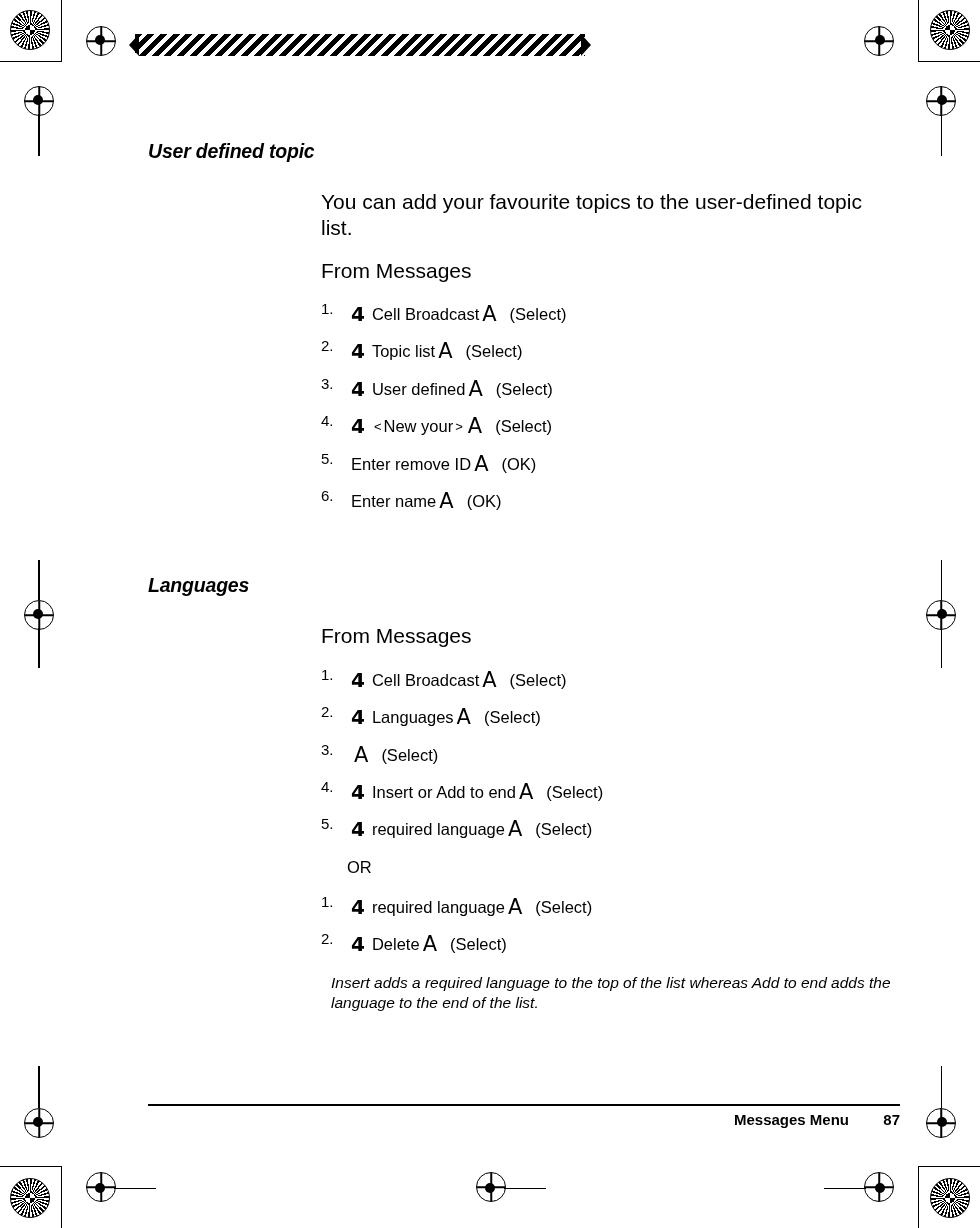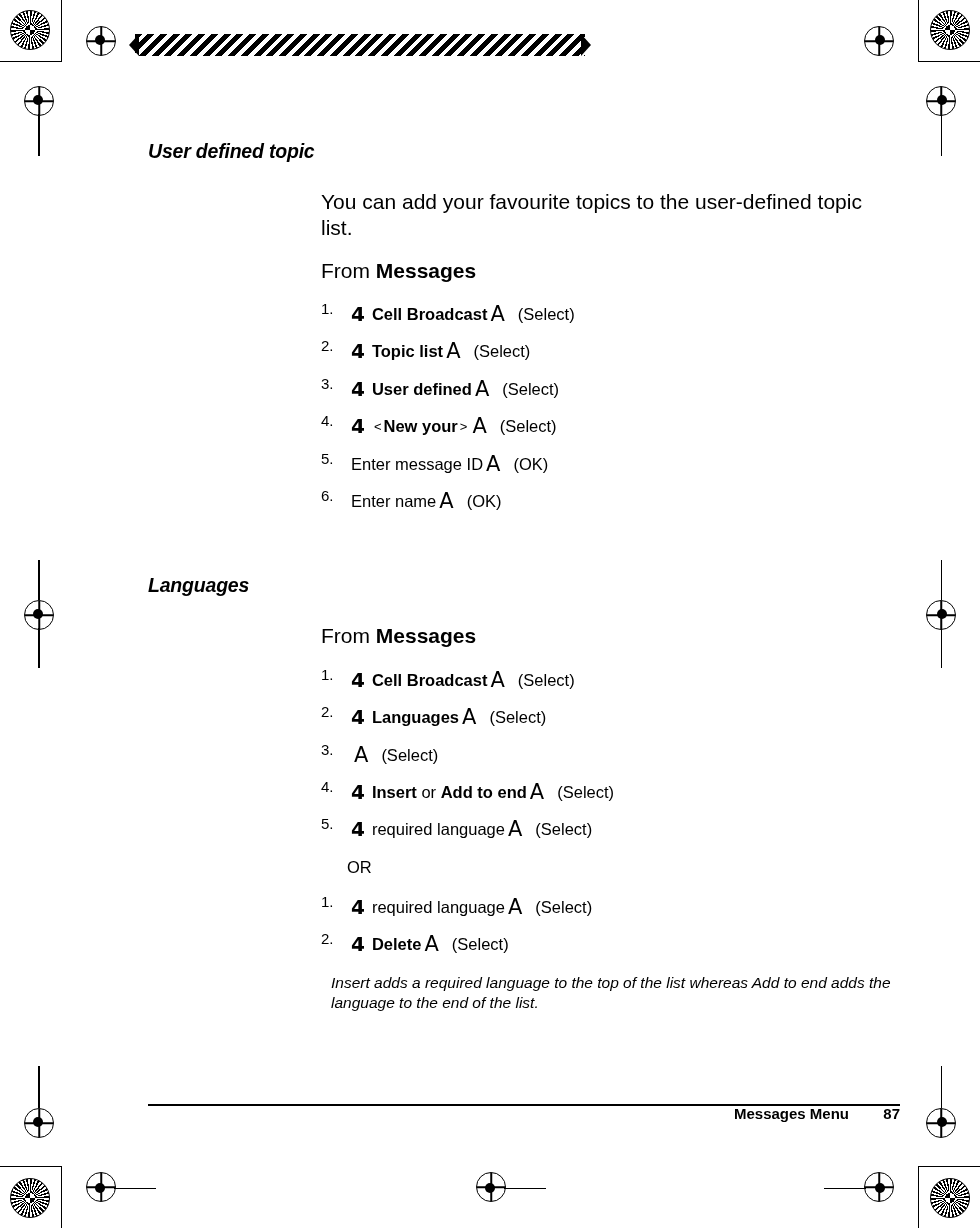--- a/index.html
+++ b/index.html
@@ -108,21 +108,21 @@
     margin-left: 173px;
   }
 
   p.para {
     font-size: 21px;
     margin: 0 0 16px 0;
     line-height: 1.25;
   }
   p.para.tight { margin-bottom: 14px; }
 
-  .b { font-weight: bold; }
+  .b { font-weight: normal; }
 
   ol.steps {
     list-style: none;
     margin: 0;
     padding: 0;
     font-size: 16.5px;
   }
   ol.steps li {
     position: relative;
     padding-left: 30px;
@@ -182,21 +182,21 @@
   .footer .rule {
     position: absolute;
     left: 148px;
     right: 80px;
     top: 0;
     height: 1.5px;
     background: #000;
   }
   .footer .ftext {
     position: absolute;
-    top: 1px;
+    top: 7px;
     font-size: 15px;
     font-weight: bold;
   }
   .footer .ftitle { right: 131px; }
   .footer .fpage { right: 80px; }
 </style>
 </head>
 <body>
 
 <div class="crop-layer">
@@ -283,21 +283,21 @@
           <li>
             <span class="num">3.</span>
             <span class="gl-scroll">4</span><span class="b">User defined</span><span class="gl-key">A</span><span class="paren">(Select)</span>
           </li>
           <li>
             <span class="num">4.</span>
             <span class="gl-scroll">4</span><span class="angle">&lt;</span><span class="b">New your</span><span class="angle">&gt;</span><span class="gl-key">A</span><span class="paren">(Select)</span>
           </li>
           <li>
             <span class="num">5.</span>
-            <span>Enter message ID</span><span class="gl-key">A</span><span class="paren">(OK)</span>
+            <span>Enter remove ID</span><span class="gl-key">A</span><span class="paren">(OK)</span>
           </li>
           <li>
             <span class="num">6.</span>
             <span>Enter name</span><span class="gl-key">A</span><span class="paren">(OK)</span>
           </li>
         </ol>
       </div>
     </section>
 
     <div class="gap"></div>

